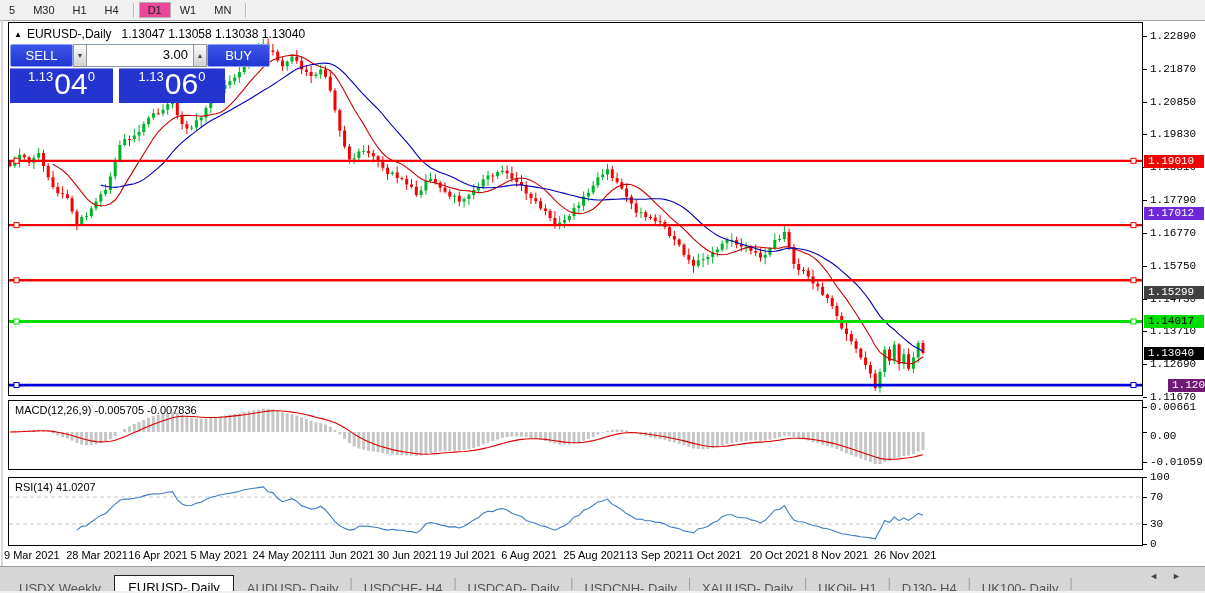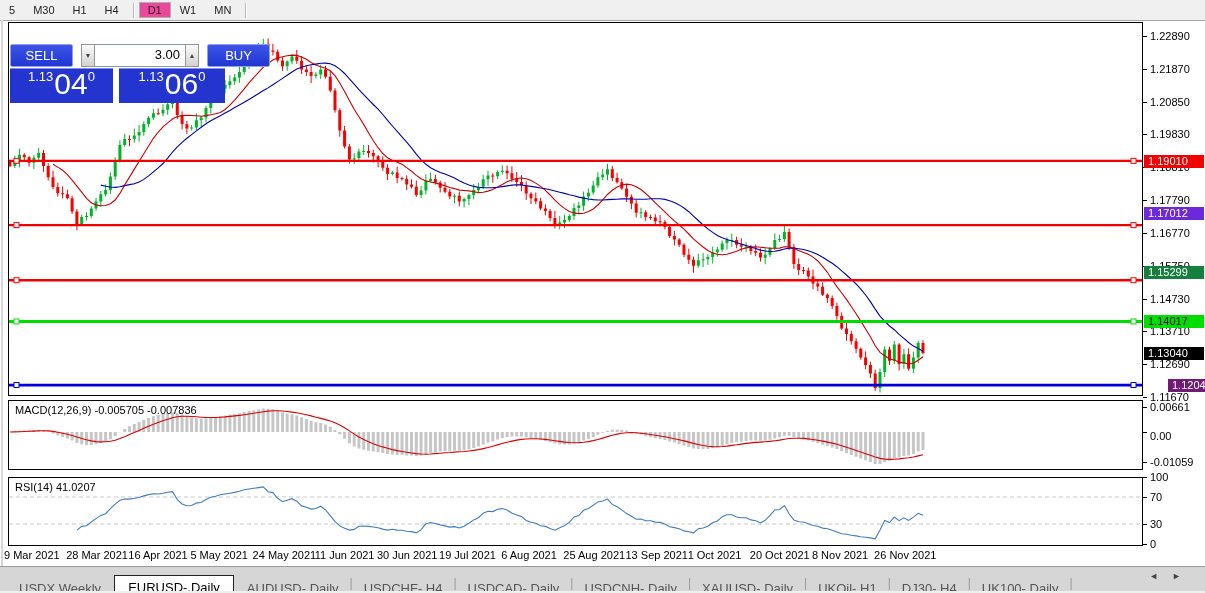--- a/index.html
+++ b/index.html
@@ -21,35 +21,35 @@
   .paneltitle{position:absolute;left:6px;top:3px;font-size:11px;color:#000;white-space:nowrap;z-index:5;}
   
   #title{position:absolute;left:14px;top:27px;font-size:12px;color:#000;z-index:6;white-space:nowrap;}
   #title .tri{font-size:8px;margin-right:5px;vertical-align:1px;}
   #title .ohlc{margin-left:10px;}
   
   #trade{position:absolute;left:10px;top:44px;width:260px;z-index:7;font-size:13px;}
   #trow1{display:flex;height:23px;}
   .tbtn{width:63px;background:linear-gradient(#3c55e8,#2136d2);border:1px solid #8fa0f2;border-radius:2px;
         color:#fff;display:flex;align-items:center;justify-content:center;box-sizing:border-box;}
-  #spin{display:flex;flex:1;margin:0 8px;}
+  #spin{display:flex;flex:1;margin:0 0;}
   .spbtn{width:14px;background:linear-gradient(#fbfbfb,#d2d2d2);border:1px solid #979797;color:#444;
          font-size:7px;display:flex;align-items:center;justify-content:center;box-sizing:border-box;}
   #vol{flex:1;background:#fff;border:1px solid #7f9db9;border-left:none;border-right:none;
        color:#000;text-align:right;padding:2px 5px 0 0;box-sizing:border-box;}
   #trow2{display:flex;height:35px;margin-top:1px;}
   .pbox{background:#2334cf;border-top:1px solid rgba(255,255,255,.45);color:#fff;display:flex;
         justify-content:center;box-sizing:border-box;}
   #sellbox{width:103px;margin-right:6px;}
   #buybox{width:106px;}
   .psmall{font-size:13px;margin:0 1px 4px 0;}
   .pbig{font-size:30px;line-height:30px;font-weight:500;}
   .psup{font-size:13px;margin-bottom:14px;}
   
-  #right-axis{position:absolute;left:1143px;top:0;width:62px;height:548px;font-size:11px;color:#000;}
+  #right-axis{position:absolute;left:1143px;top:0;width:62px;height:548px;font-size:11px;color:#000;font-family:Liberation Mono, monospace;}
   .tickdash{position:absolute;left:0;width:4px;height:1px;background:#000;}
   .ticklabel{position:absolute;left:7px;white-space:nowrap;}
   .badge{position:absolute;left:1px;width:60px;height:13px;line-height:13px;padding-left:4px;
          font-size:11px;box-sizing:border-box;white-space:nowrap;}
   
   .datelabel{position:absolute;top:549px;font-size:11px;color:#000;white-space:nowrap;}
   
   #tabbar{position:absolute;left:0;top:566px;width:1205px;height:33px;background:#d6d6d6;
           border-top:1px solid #9a9a9a;display:flex;align-items:flex-end;padding-left:6px;box-sizing:border-box;}
   .tab{height:20px;line-height:20px;padding:0 13px;font-size:13px;color:#555;white-space:nowrap;cursor:default;}
@@ -105,20 +105,23 @@
           <rect x="1122" y="295.98600713012524" width="5" height="5" fill="#fff" stroke="#00dd00"></rect>
         </g>
         <g>
           <line x1="0" y1="362.03101604278095" x2="1133" y2="362.03101604278095" stroke="#0000dd" stroke-width="2.8"></line>
           <rect x="5" y="359.53101604278095" width="5" height="5" fill="#fff" stroke="#0000dd"></rect>
           <rect x="1122" y="359.53101604278095" width="5" height="5" fill="#fff" stroke="#0000dd"></rect>
         </g>
       </svg>
   </div>
 
+  <div id="title">
+    <span class="tri">▲</span><span>EURUSD-,Daily</span><span class="ohlc">1.13047 1.13058 1.13038 1.13040</span>
+  </div>
 
   <div id="trade">
     <div id="trow1">
       <div class="tbtn">SELL</div>
       <div id="spin">
         <div class="spbtn">
             <span>▼</span>
           </div>
         <div id="vol">3.00</div>
         <div class="spbtn">
@@ -178,21 +181,21 @@
       <div class="tickdash" style="top: 298.545px;"></div>
       <div class="ticklabel" style="top: 292.545px;">1.14730</div>
       <div class="tickdash" style="top: 331.364px;"></div>
       <div class="ticklabel" style="top: 325.364px;">1.13710</div>
       <div class="tickdash" style="top: 364.182px;"></div>
       <div class="ticklabel" style="top: 358.182px;">1.12690</div>
       <div class="tickdash" style="top: 397px;"></div>
       <div class="ticklabel" style="top: 391px;">1.11670</div>
       <div class="badge" style="top: 154.838px; background: rgb(244, 0, 0); color: rgb(255, 255, 255);">1.19010</div>
       <div class="badge" style="top: 207px; background: #6d28d9; color: rgb(255, 255, 255);">1.17012</div>
-      <div class="badge" style="top: 266px; background: #15803d; color: rgb(255, 255, 255);">1.15299</div>
+      <div class="badge" style="top: 286px; background: #404040; color: rgb(255, 255, 255);">1.15299</div>
       <div class="badge" style="top: 315.486px; background: rgb(0, 221, 0); color: rgb(0, 0, 0);">1.14017</div>
       <div class="badge" style="top: 379.031px; background: #701a75; color: rgb(255, 255, 255); margin-left: 24px;">1.12042</div>
       <div class="badge" style="top: 346.921px; background: rgb(0, 0, 0); color: rgb(255, 255, 255);">1.13040</div>
       <div class="tickdash" style="top: 407px;"></div>
       <div class="ticklabel" style="top: 401px;">0.00661</div>
       <div class="tickdash" style="top: 432px;"></div>
       <div class="ticklabel" style="top: 430px;">0.00</div>
       <div class="tickdash" style="top: 462px;"></div>
       <div class="ticklabel" style="top: 456px;">-0.01059</div>
       <div class="tickdash" style="top: 476.75px;"></div>

